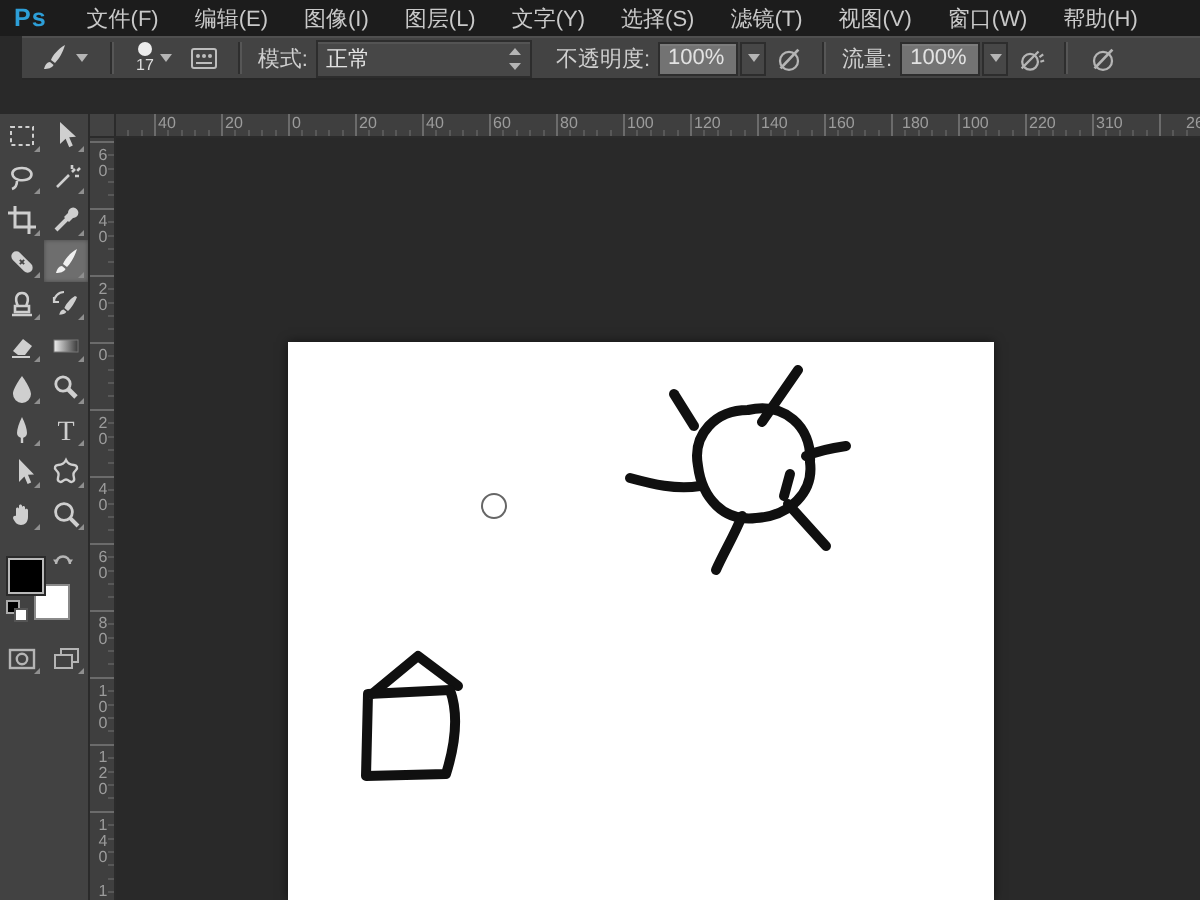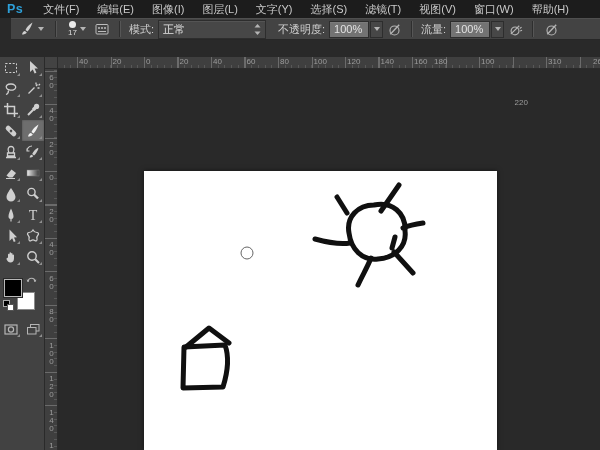--- a/index.html
+++ b/index.html
@@ -330,23 +330,23 @@
       <span class="rt-label" style="left: 67.5px;">20</span>
       <span class="rt-label" style="left: 101px;">0</span>
       <span class="rt-label" style="left: 134.5px;">20</span>
       <span class="rt-label" style="left: 168px;">40</span>
       <span class="rt-label" style="left: 201.5px;">60</span>
       <span class="rt-label" style="left: 235px;">80</span>
       <span class="rt-label" style="left: 268.5px;">100</span>
       <span class="rt-label" style="left: 302px;">120</span>
       <span class="rt-label" style="left: 335.5px;">140</span>
       <span class="rt-label" style="left: 369px;">160</span>
-      <span class="rt-label" style="left: 389px;">180</span>
+      <span class="rt-label" style="left: 406px;">180</span>
       <span class="rt-label" style="left: 436px;">100</span>
-      <span class="rt-label" style="left: 469.5px; margin-top: 41px;">220</span>
+      <span class="rt-label" style="left: 469.5px;">220</span>
       <span class="rt-label" style="left: 503px;">310</span>
       <span class="rt-label" style="left: 548px;">260</span>
     </div>
   <div class="ruler-left" id="ruler-left">
       <span class="rl-label" style="top: 15.5px;">60</span>
       <span class="rl-label" style="top: 49px;">40</span>
       <span class="rl-label" style="top: 82.5px;">20</span>
       <span class="rl-label" style="top: 116px;">0</span>
       <span class="rl-label" style="top: 149.5px;">20</span>
       <span class="rl-label" style="top: 183px;">40</span>

